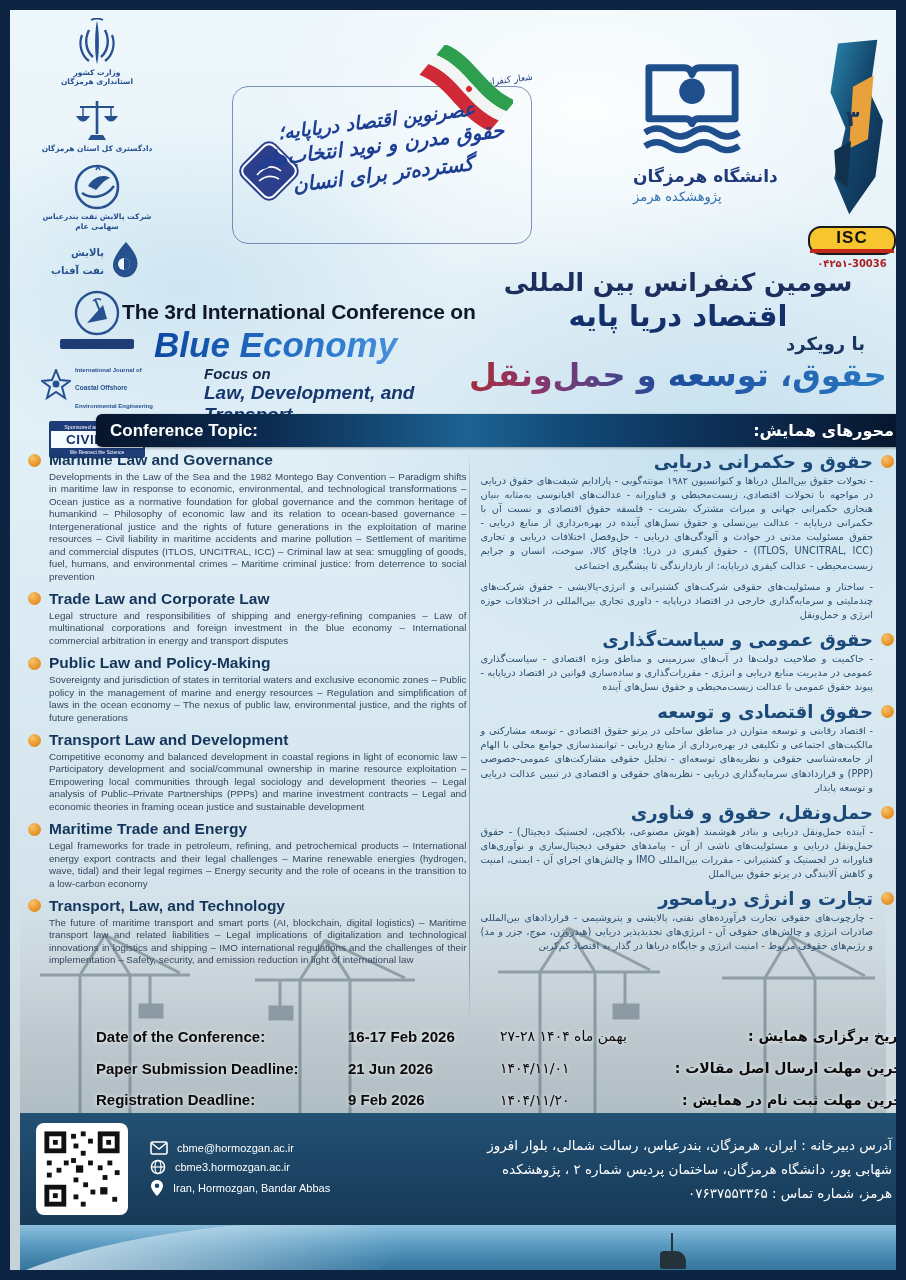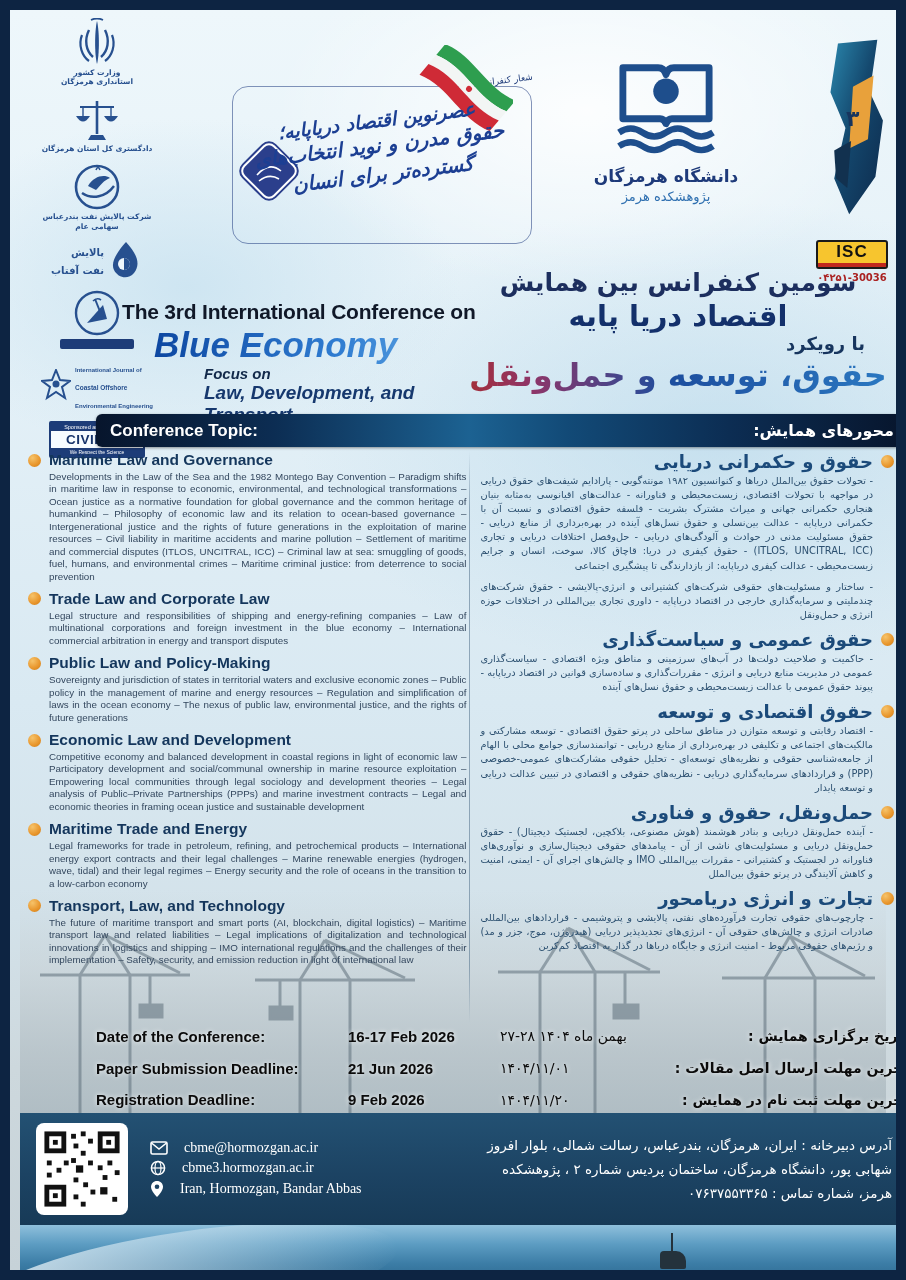--- a/index.html
+++ b/index.html
@@ -32,26 +32,26 @@
     font-family:"DejaVu Serif",serif; font-style:italic; color:#1c3f93; text-align:center; direction:rtl; }
   .slogan-l1{ font-size:19px; font-weight:bold; margin-top:14px; }
   .slogan-l2{ font-size:20px; font-weight:bold; line-height:1.45; }
   .slogan-label{ position:absolute; right:-2px; top:-12px; font-size:9px; color:#24407e; transform:rotate(-7deg); font-family:"DejaVu Sans",sans-serif; }
   .flag{ position:absolute; right:18px; top:-42px; }
   .badge-diamond{ position:absolute; left:14px; top:62px; width:44px; height:44px; transform:rotate(45deg);
     background:#2b3f8c; border:2px solid #fff; border-radius:8px; box-shadow:0 0 0 2px #2b3f8c; }
   .badge-diamond svg{ transform:rotate(-45deg); }
 
   
-  .univ{ position:absolute; left:566px; top:48px; width:180px; text-align:center; }
+  .univ{ position:absolute; left:623px; top:48px; width:180px; text-align:left; }
   .univ-name{ font-size:17px; font-weight:900; color:#1e3a7a; margin-top:6px; }
   .univ-inst{ font-size:13px; font-weight:400; color:#2e6fb0; margin-top:3px; }
   .conf3{ position:absolute; left:792px; top:28px; width:100px; text-align:center; }
   .conf3 .num3{ position:absolute; left:44px; top:68px; font-size:22px; font-weight:900; color:#17355e; font-family:"DejaVu Sans",sans-serif; }
-  .isc{ margin:20px auto 0; width:72px; background:#f7c52e; border:2px solid #1a1a1a; border-radius:3px; padding:1px 0 0;}
+  .isc{ margin:6px auto 0; width:88px; background:#f7c52e; border:2px solid #1a1a1a; border-radius:13px; padding:1px 0 0;}
   .isc-label{ font-size:17px; font-weight:900; color:#111; letter-spacing:1px; line-height:1.1; display:block;}
   .isc-strip{ height:4px; background:#c0281e; margin-top:1px; }
   .isc-code{ font-size:10px; font-weight:bold; color:#a22; margin-top:3px; font-family:"DejaVu Sans",sans-serif; }
 
   
   .fa-title{ position:absolute; left:440px; top:258px; width:456px; text-align:center; }
   .fa-t1{ font-size:25px; color:#1c2e5e; font-weight:bold; }
   .fa-t2{ font-size:29px; color:#13306b; font-weight:900; margin-top:2px; }
   .fa-t3{ font-size:18px; color:#17355e; font-weight:bold; text-align:left; margin:0 0 0 118px; width:120px;}
   .fa-t4{ font-size:32px; font-weight:900; margin-top:2px;
@@ -100,21 +100,21 @@
   .dates-fa .row{ display:flex; justify-content:space-between; }
   .dates-fa .lab{ font-size:14px; font-weight:900; color:#0b0b0b; text-shadow:0 0 5px rgba(255,255,255,.9);}
   .dates-fa .val{ font-size:14px; font-weight:400; color:#0b0b0b; direction:ltr; text-shadow:0 0 5px rgba(255,255,255,.9);}
 
   
   .footer{ position:absolute; left:10px; top:1103px; width:886px; height:112px; z-index:3;
     background:linear-gradient(180deg,#235173 0%, #1c4363 55%, #173a57 100%); display:flex; align-items:center; }
   .qr-box{ width:92px; height:92px; background:#fff; border-radius:8px; margin-left:16px; flex:0 0 92px;
     display:flex; align-items:center; justify-content:center; }
   .contact{ margin-left:22px; width:310px; color:#fff; }
-  .contact .line{ display:flex; align-items:center; gap:16px; margin:4px 0; font-size:14px;font-family:Liberation Serif, serif; }
+  .contact .line{ display:flex; align-items:center; gap:9px; margin:4px 0; font-size:11px; }
   .address{ width:425px; color:#fff; font-size:13.5px; line-height:1.8; text-align:right; padding-left:14px; margin-left:auto; margin-right:14px;}
 
   
   .sea{ position:absolute; left:10px; top:1215px; width:886px; height:55px; z-index:1; overflow:hidden;
     background:linear-gradient(180deg,#8fc0dc 0%, #5c9cc2 35%, #3c7da6 70%, #2e6a92 100%); }
   .sea .wake{ position:absolute; left:-40px; top:6px; width:420px; height:90px; transform:rotate(-8deg);
     background:linear-gradient(90deg, rgba(235,245,250,.85), rgba(235,245,250,0)); border-radius:50%; }
   .sea .buoy{ position:absolute; left:640px; top:26px; width:26px; height:18px; background:#24323c; border-radius:4px 10px 2px 2px; }
   .sea .pole{ position:absolute; left:651px; top:8px; width:2px; height:20px; background:#24323c; }
 </style>
@@ -245,21 +245,21 @@
     </svg>
     <span class="num3 fa">۳</span>
     <div class="isc">
       <span class="isc-label">ISC</span>
       <div class="isc-strip"></div>
     </div>
     <div class="isc-code">۰۴۲۵۱-30036</div>
   </div>
 
   <div class="fa-title fa">
-    <div class="fa-t1">سومین کنفرانس بین همایش</div>
+    <div class="fa-t1">سومین کنفرانس بین المللی</div>
     <div class="fa-t2">اقتصاد دریا پایه</div>
     <div class="fa-t3">با رویکرد</div>
     <div class="fa-t4">حقوق، توسعه و حمل‌ونقل</div>
   </div>
 
   <div class="en-title">
     <div class="en-t1">The 3rd International Conference on</div>
     <div class="en-t2">Blue Economy</div>
     <div class="en-t3">Focus on</div>
     <div class="en-t4">Law, Development, and Transport</div>
@@ -333,21 +333,21 @@
       <div class="topic">
         <div class="t-head">
             <span class="bullet"></span>
             <span class="t-title">Public Law and Policy-Making</span>
           </div>
         <div class="t-body">Sovereignty and jurisdiction of states in territorial waters and exclusive economic zones – Public policy in the management of marine and energy resources – Regulation and simplification of laws in the ocean economy – The nexus of public law, environmental justice, and the rights of future generations</div>
       </div>
       <div class="topic">
         <div class="t-head">
             <span class="bullet"></span>
-            <span class="t-title">Economic Law and Development</span>
+            <span class="t-title">Transport Law and Development</span>
           </div>
         <div class="t-body">Competitive economy and balanced development in coastal regions in light of economic law – Participatory development and social/communal ownership in marine resource exploitation – Empowering local communities through legal sociology and development theories – Legal analysis of Public–Private Partnerships (PPPs) and marine investment contracts – Legal and economic theories in framing ocean justice and sustainable development</div>
       </div>
       <div class="topic">
         <div class="t-head">
             <span class="bullet"></span>
             <span class="t-title">Maritime Trade and Energy</span>
           </div>
         <div class="t-body">Legal frameworks for trade in petroleum, refining, and petrochemical products – International energy export contracts and their legal challenges – Marine renewable energies (hydrogen, wave, tidal) and their legal regimes – Energy security and the role of oceans in the transition to a low-carbon economy</div>
       </div>

